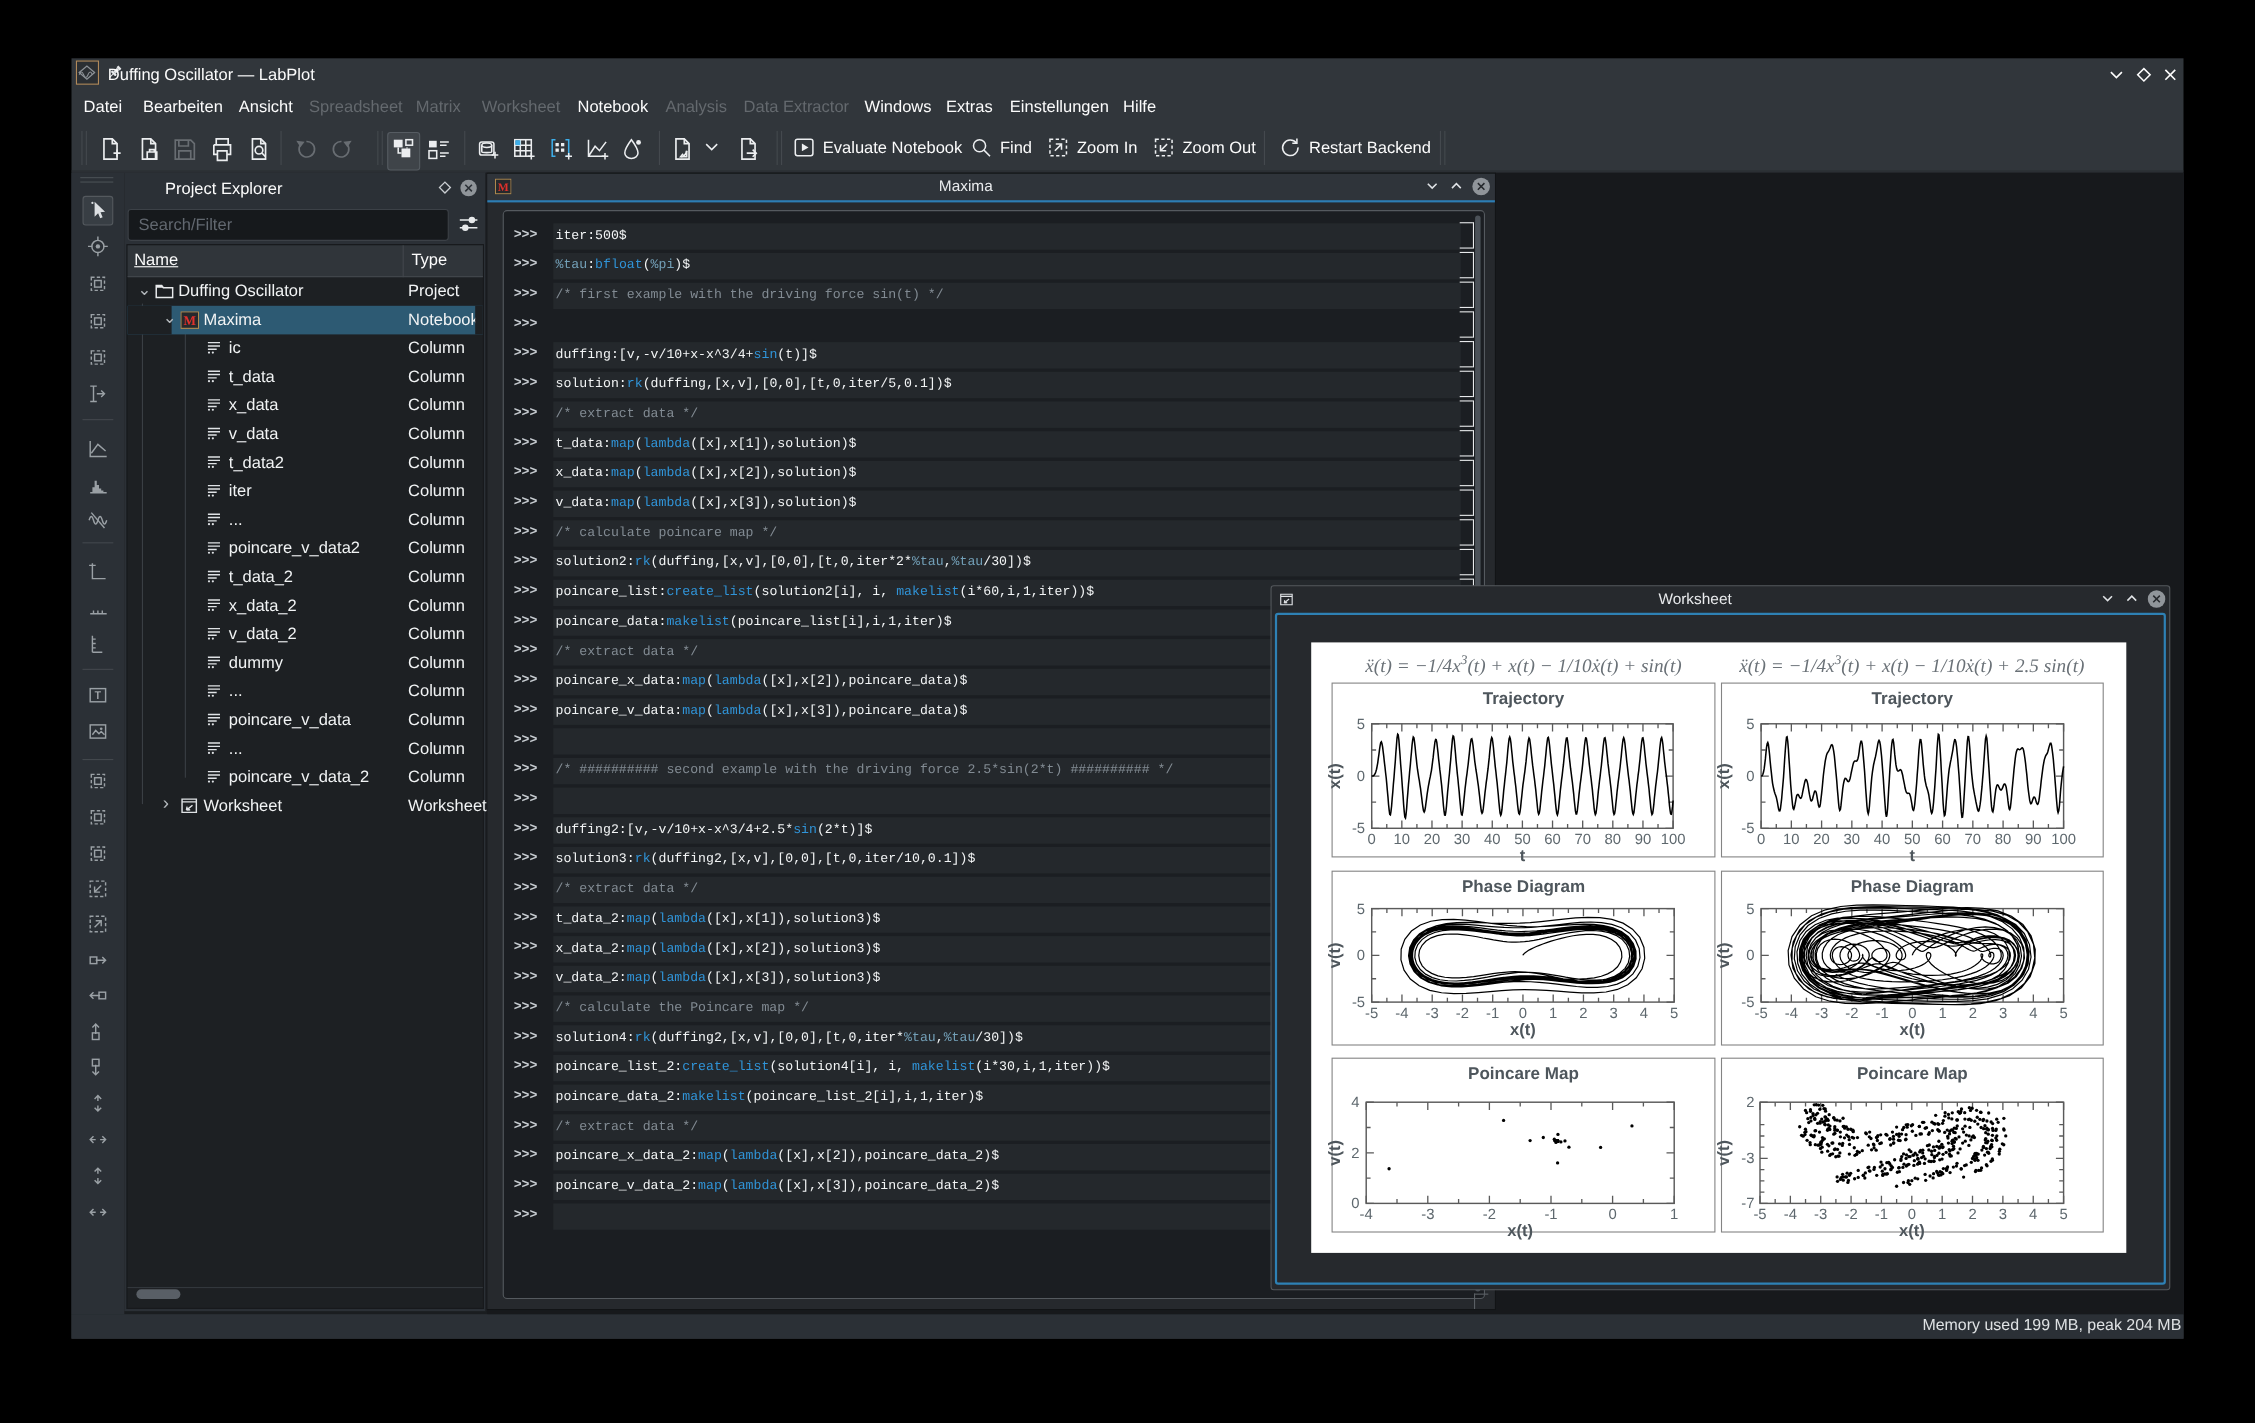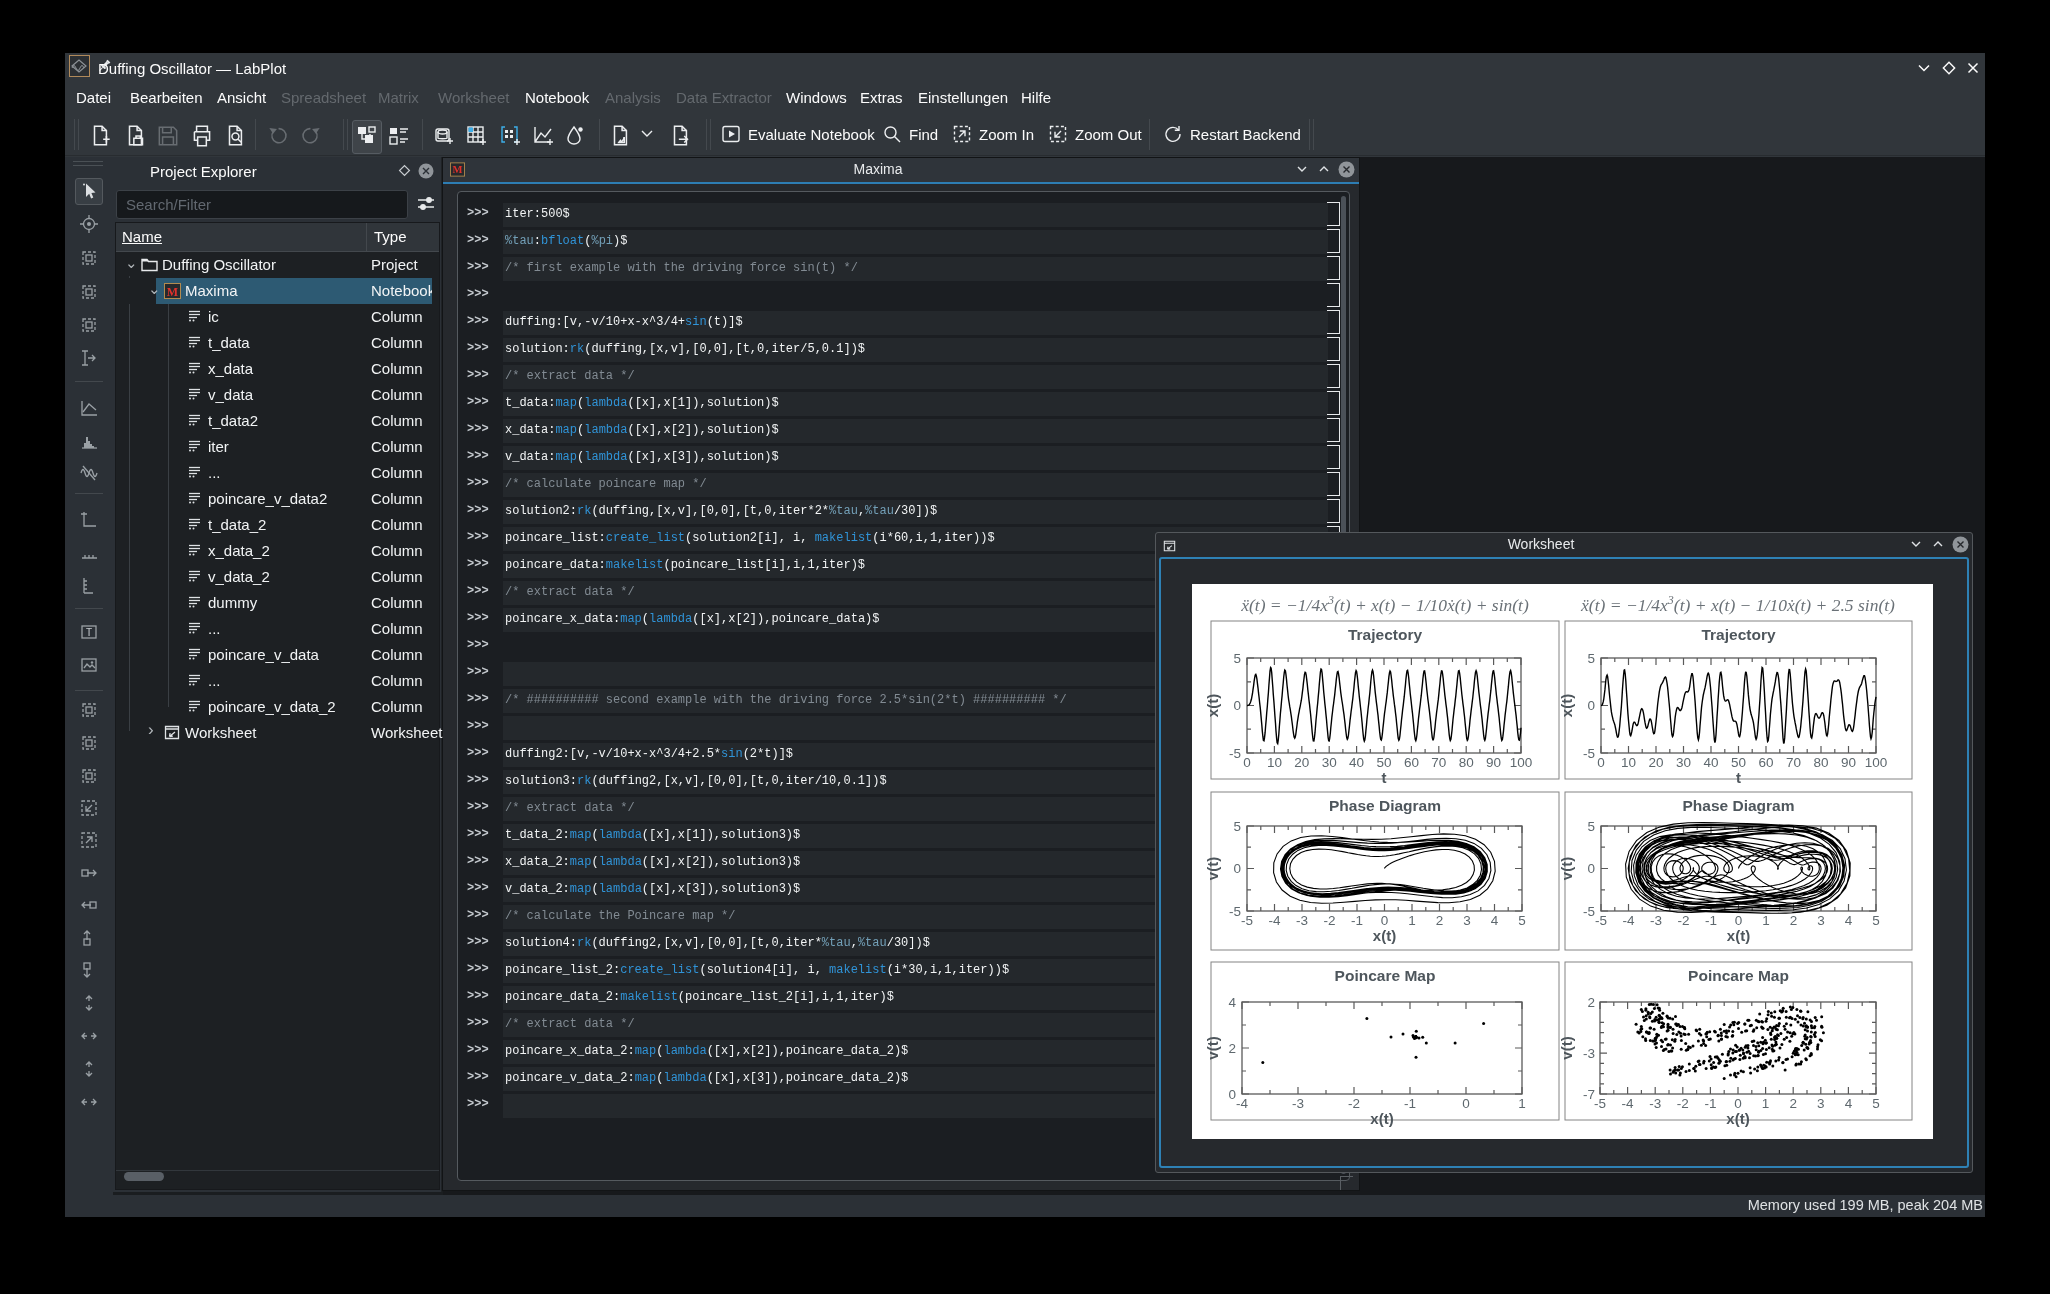--- a/index.html
+++ b/index.html
@@ -356,20 +356,21 @@
               <span class="field"><span class="c">/* extract data */</span></span>
               <span class="cellmark"></span>
             </div>
 <div class="crow">
               <span class="prompt">&gt;&gt;&gt;</span>
               <span class="field"><span class="p">poincare_x_data:</span><span class="f">map</span><span class="p">(</span><span class="f">lambda</span><span class="p">([x],x[2]),poincare_data)$</span></span>
               <span class="cellmark"></span>
             </div>
 <div class="crow">
               <span class="prompt">&gt;&gt;&gt;</span>
+              <span class="field"><span class="p">poincare_v_data:</span><span class="f">map</span><span class="p">(</span><span class="f">lambda</span><span class="p">([x],x[3]),poincare_data)$</span></span>
               <span class="cellmark"></span>
             </div>
 <div class="crow">
               <span class="prompt">&gt;&gt;&gt;</span>
               <span class="field"></span>
               <span class="cellmark"></span>
             </div>
 <div class="crow">
               <span class="prompt">&gt;&gt;&gt;</span>
               <span class="field"><span class="c">/* ########## second example with the driving force 2.5*sin(2*t) ########## */</span></span>

